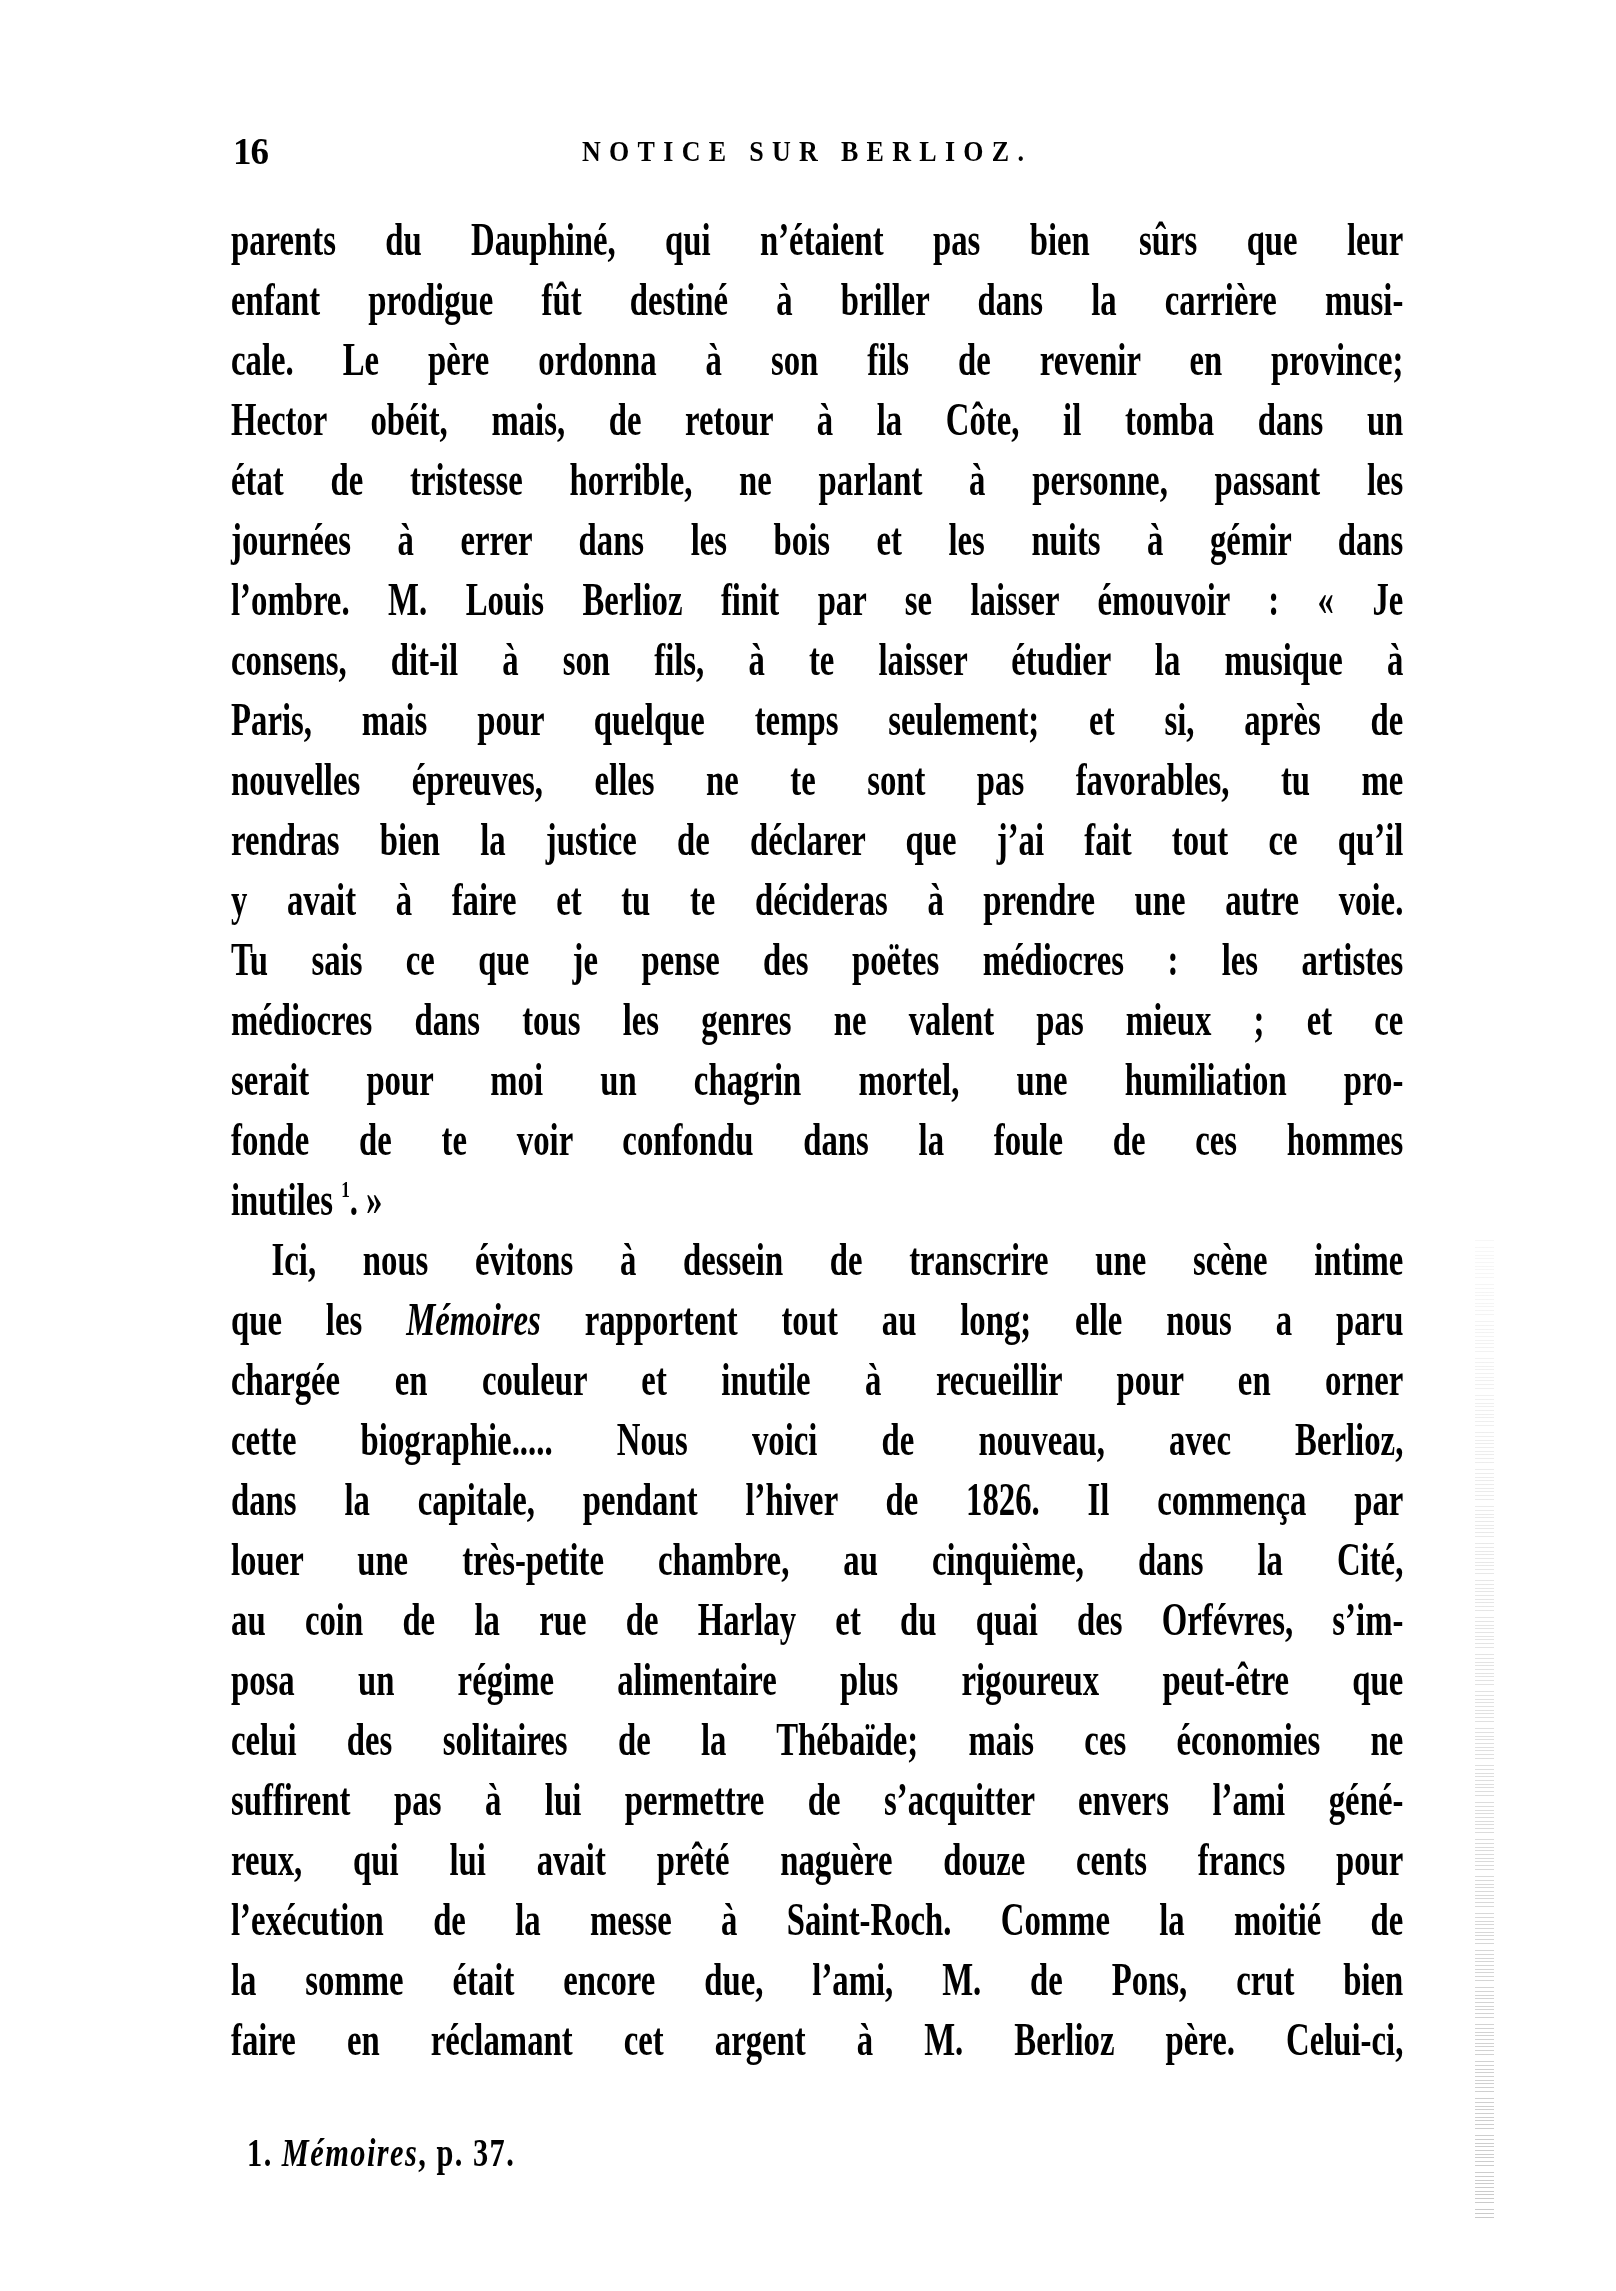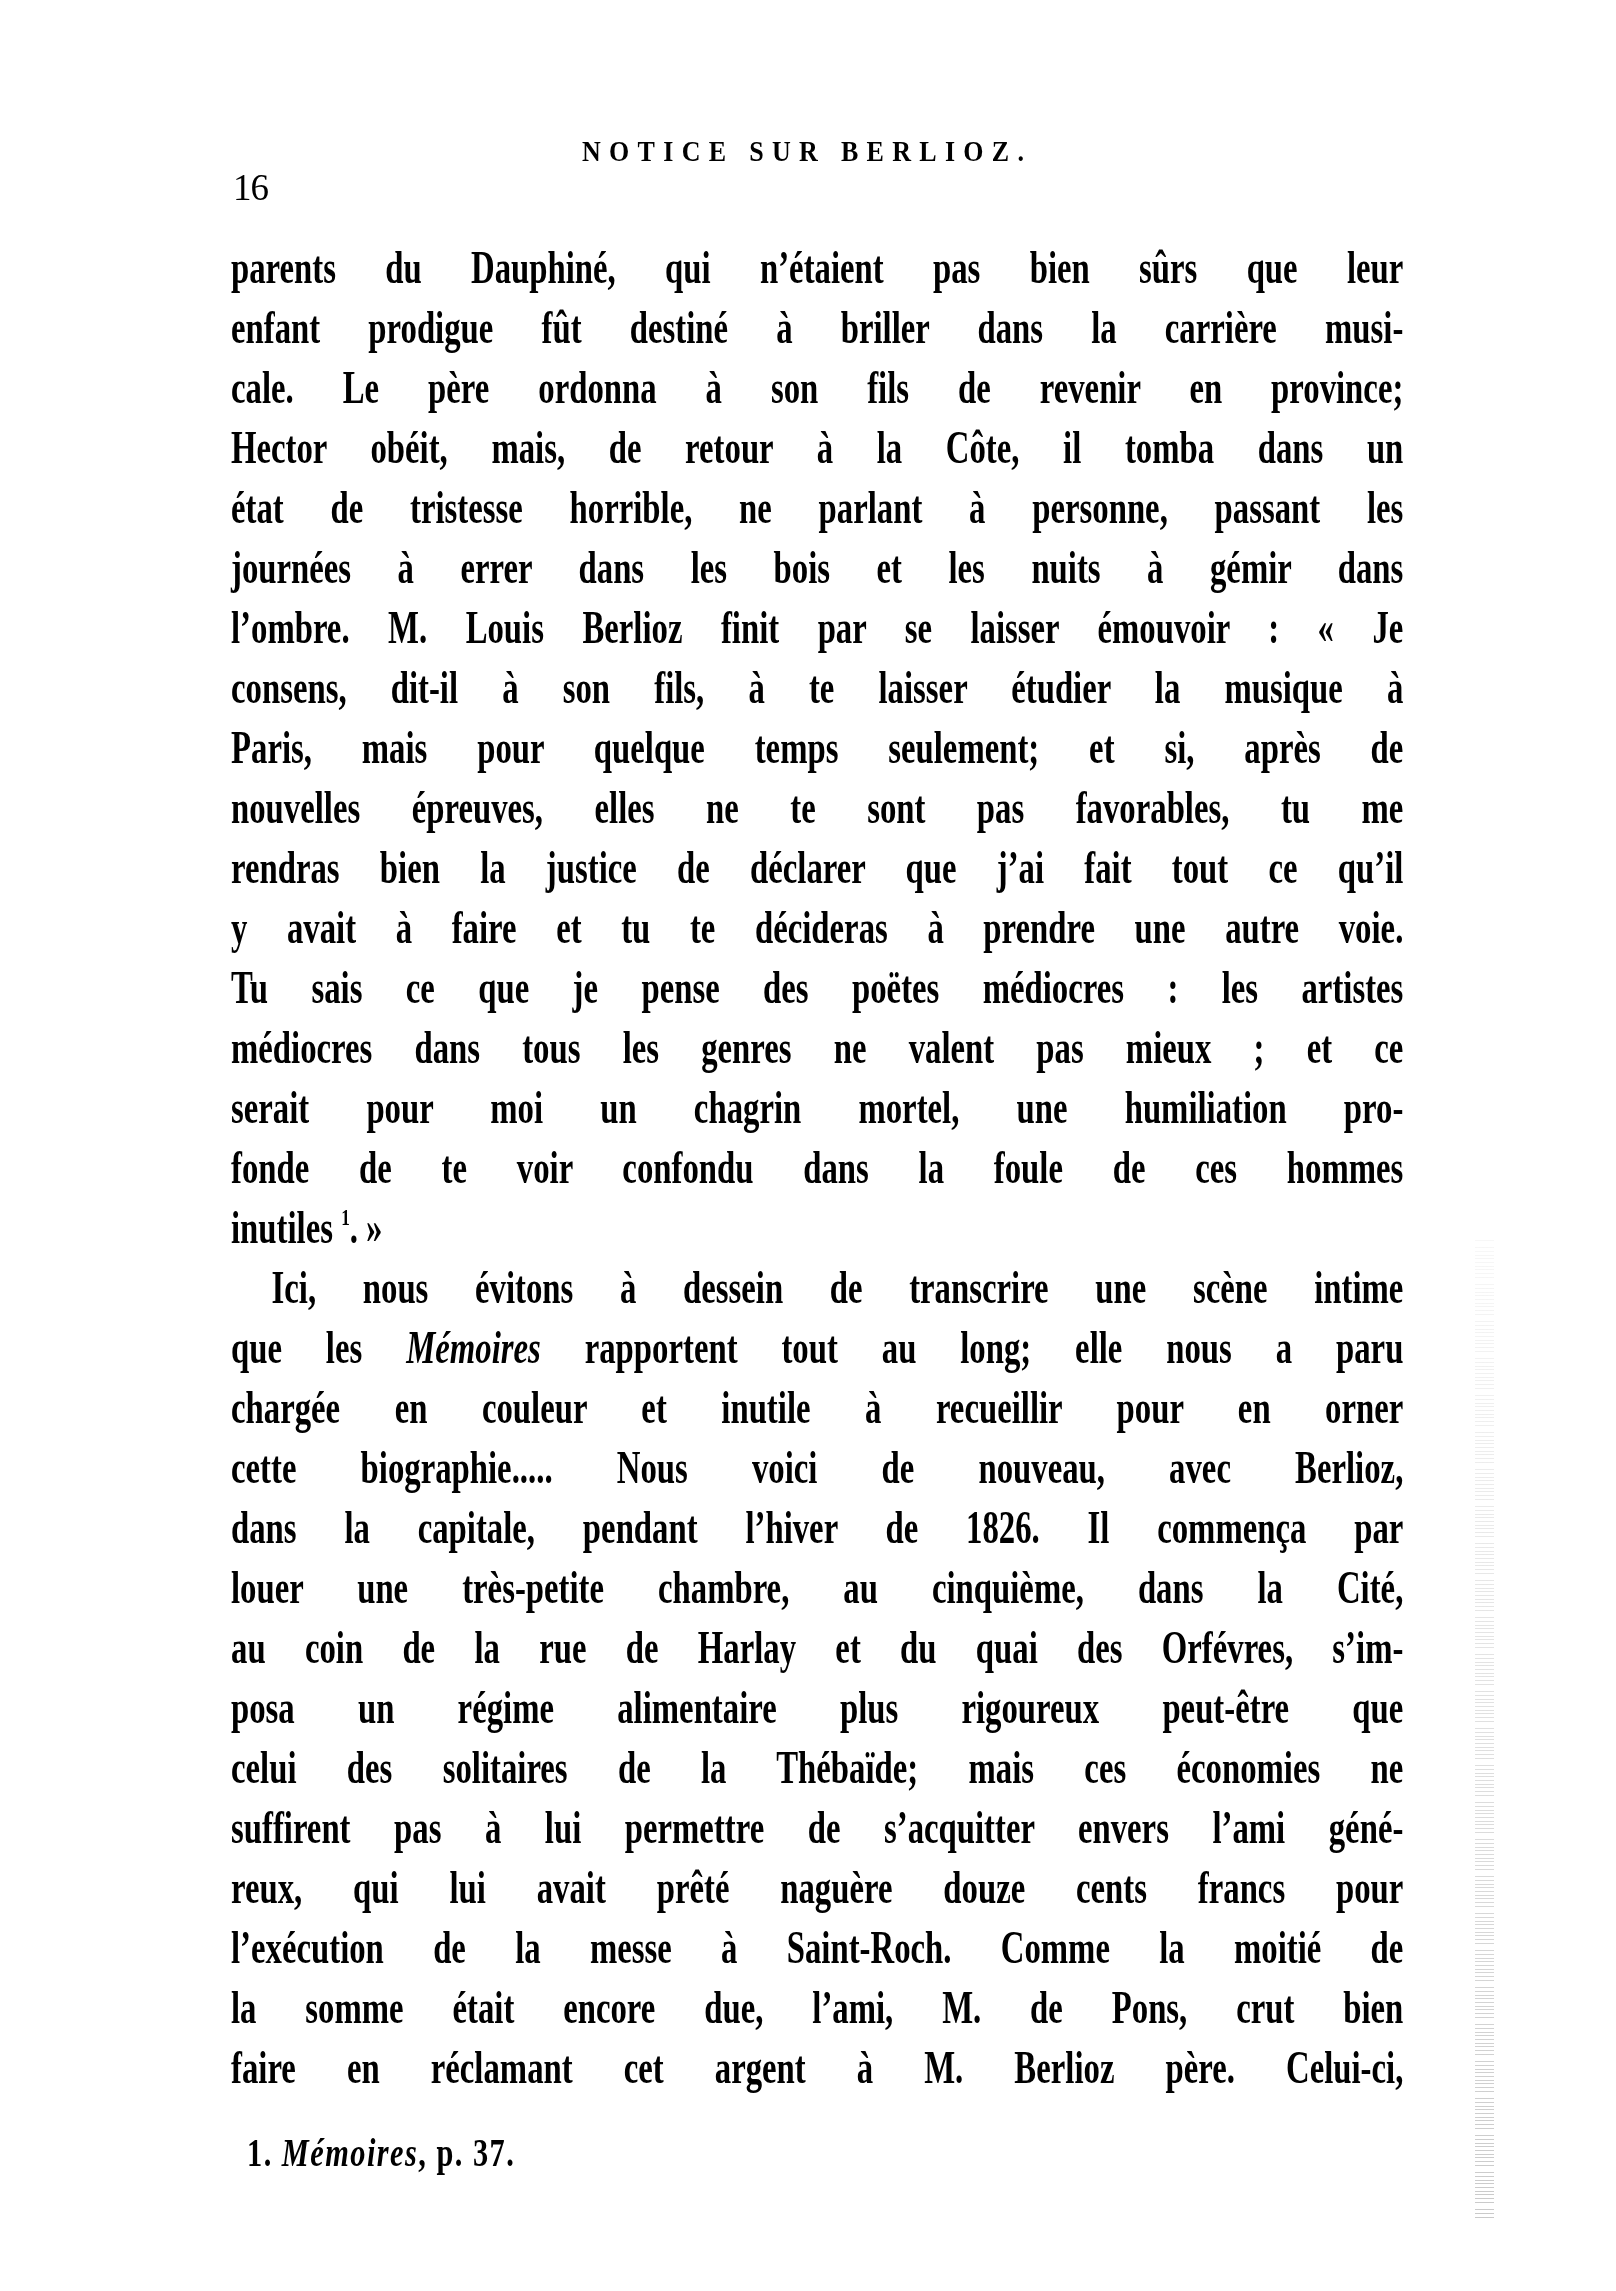--- a/index.html
+++ b/index.html
@@ -27,42 +27,40 @@
     top: 129px;
     left: 233px;
     width: 1170px;
     height: 46px;
   }
   .page-number {
     position: absolute;
     left: 0;
     top: 0;
     font-size: 37px;
-    font-weight: normal;
+    font-weight: bold;
     line-height: 46px;
     letter-spacing: -0.9px;
-    margin-top: 36px;
   }
   .running-title {
     position: absolute;
     left: 349px;
     top: 0;
     font-size: 26px;
     font-weight: bold;
     line-height: 46px;
     letter-spacing: 8.3px;
     transform: scaleY(1.15);
     transform-origin: left center;
   }
   .body-text {
     position: absolute;
     left: 231px;
     top: 210px;
     width: 1172px;
-    margin-top: 28px;
   }
   .line {
     display: block;
     height: 60px;
     line-height: 60px;
     font-size: 42px;
     font-weight: bold;
     white-space: nowrap;
     text-align: justify;
     text-align-last: justify;

